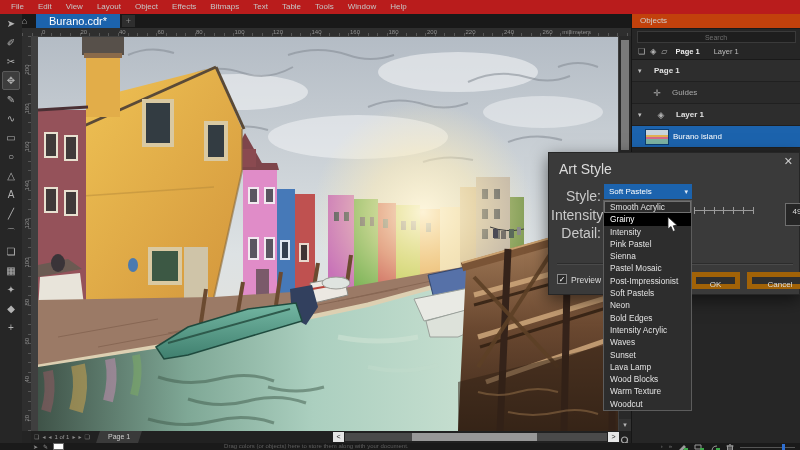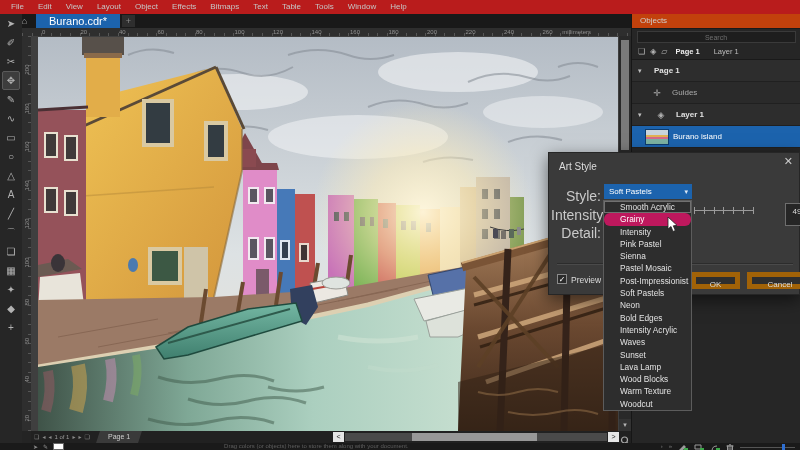--- a/index.html
+++ b/index.html
@@ -92,21 +92,21 @@
   .tree-row.sub{padding-left:14px;background:#2a2a2a;}
   .tree-row.sub .tlabel{color:#ababab;font-weight:normal;}
   .tree-row.bold .tlabel{font-weight:bold;}
   .tree-row.selected{background:#1c63ad;}
   .tree-row.selected .tlabel{color:#fff;}
   .tree-thumb{width:22px;height:14px;margin-left:7px;border:1px solid #0e3c6e;
               background:linear-gradient(180deg,#c9d5dd 0 34%,#e2b252 34% 48%,#d46a8a 48% 62%,#7cb2a2 62% 100%);}
   
   .dialog{position:absolute;left:548px;top:152px;width:252px;height:143px;background:#3a3a3a;
           border:1px solid #262626;box-sizing:border-box;box-shadow:0 5px 16px rgba(0,0,0,.55);z-index:20;}
-  .dlg-title{position:absolute;left:10px;top:8px;font-size:10px;color:#dcdcdc;}
+  .dlg-title{position:absolute;left:10px;top:8px;font-size:14px;color:#dcdcdc;}
   .dlg-close{position:absolute;right:6px;top:2px;font-size:11px;color:#cccccc;line-height:12px;}
   .dlg-label{position:absolute;width:50px;text-align:right;font-size:14px;color:#c9c9c9;}
   .lab-style{left:2px;top:35px;}
   .lab-intensity{left:2px;top:54px;}
   .lab-detail{left:2px;top:72px;}
   .dlg-select{position:absolute;left:55px;top:31px;width:88px;height:15px;background:#1c63ad;color:#fff;
               font-size:8px;line-height:15px;padding-left:5px;box-sizing:border-box;}
   .dlg-select .sel-arrow{position:absolute;right:4px;top:0;font-size:7px;color:#dce8f5;line-height:15px;}
   .dlg-slider{position:absolute;left:145px;top:53px;width:60px;height:9px;
               background-image:repeating-linear-gradient(to right,#9a9a9a 0 1px,transparent 1px 9.8px);
@@ -122,23 +122,23 @@
   .dlg-preview{position:absolute;left:22px;top:122px;font-size:8.5px;color:#dcdcdc;}
   .dlg-export{position:absolute;left:60px;top:118px;width:13px;height:13px;border:1px solid #8a8a8a;
               color:#cccccc;font-size:8px;line-height:12px;text-align:center;box-sizing:border-box;}
   .dlg-btn{position:absolute;top:119px;height:17px;background:#2e2e2e;border:5px solid #a16207;
            color:#dcdcdc;font-size:8px;line-height:15px;text-align:center;box-sizing:border-box;}
   .btn-ok{left:142px;width:49px;}
   .btn-cancel{left:198px;width:66px;}
   
   .stylelist{position:absolute;left:603px;top:200px;width:89px;background:#2d2d2d;
              border:1px solid #5c5c5c;box-sizing:border-box;z-index:30;}
-  .style-item{height:12.3px;line-height:12.3px;padding-left:16px;font-size:8.3px;color:#e2e2e2;
+  .style-item{height:12.3px;line-height:12.3px;padding-left:6px;font-size:8.3px;color:#e2e2e2;
               white-space:nowrap;overflow:hidden;}
-  .style-item.hover{background:#be185d;color:#fff;border-radius:6px;}
+  .style-item.hover{background:#000000;color:#fff;}
   .style-item.outlined{box-shadow:inset 0 0 0 1px #707070;}
   
   .cursor{position:absolute;left:667px;top:217px;z-index:40;pointer-events:none;}
 </style>
 </head>
 <body>
 
 <div class="app">
 
   <div class="menubar">

